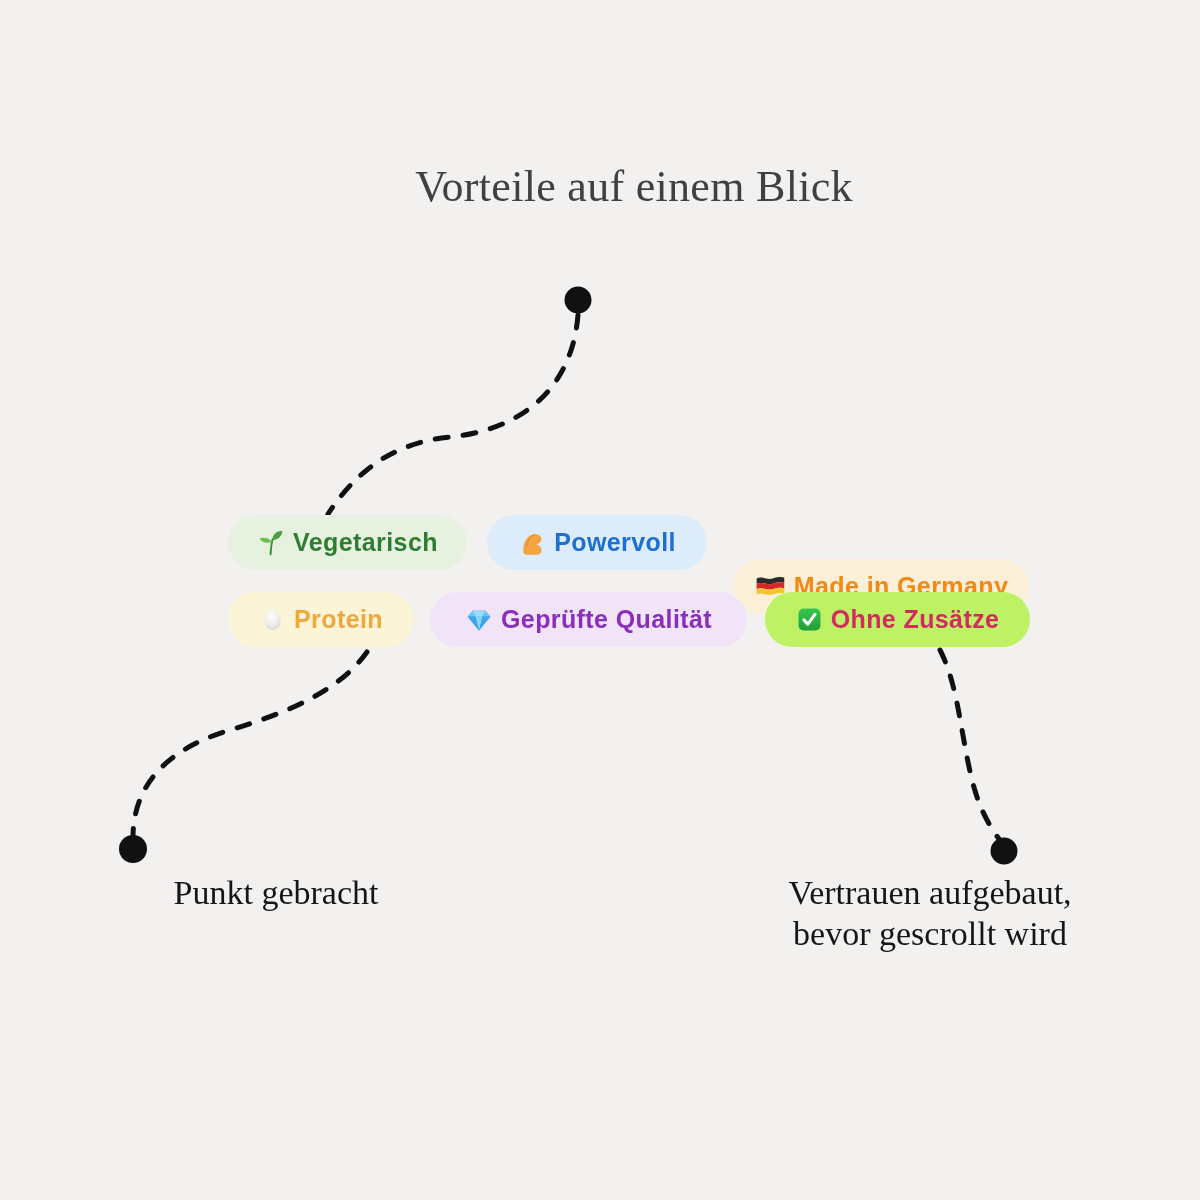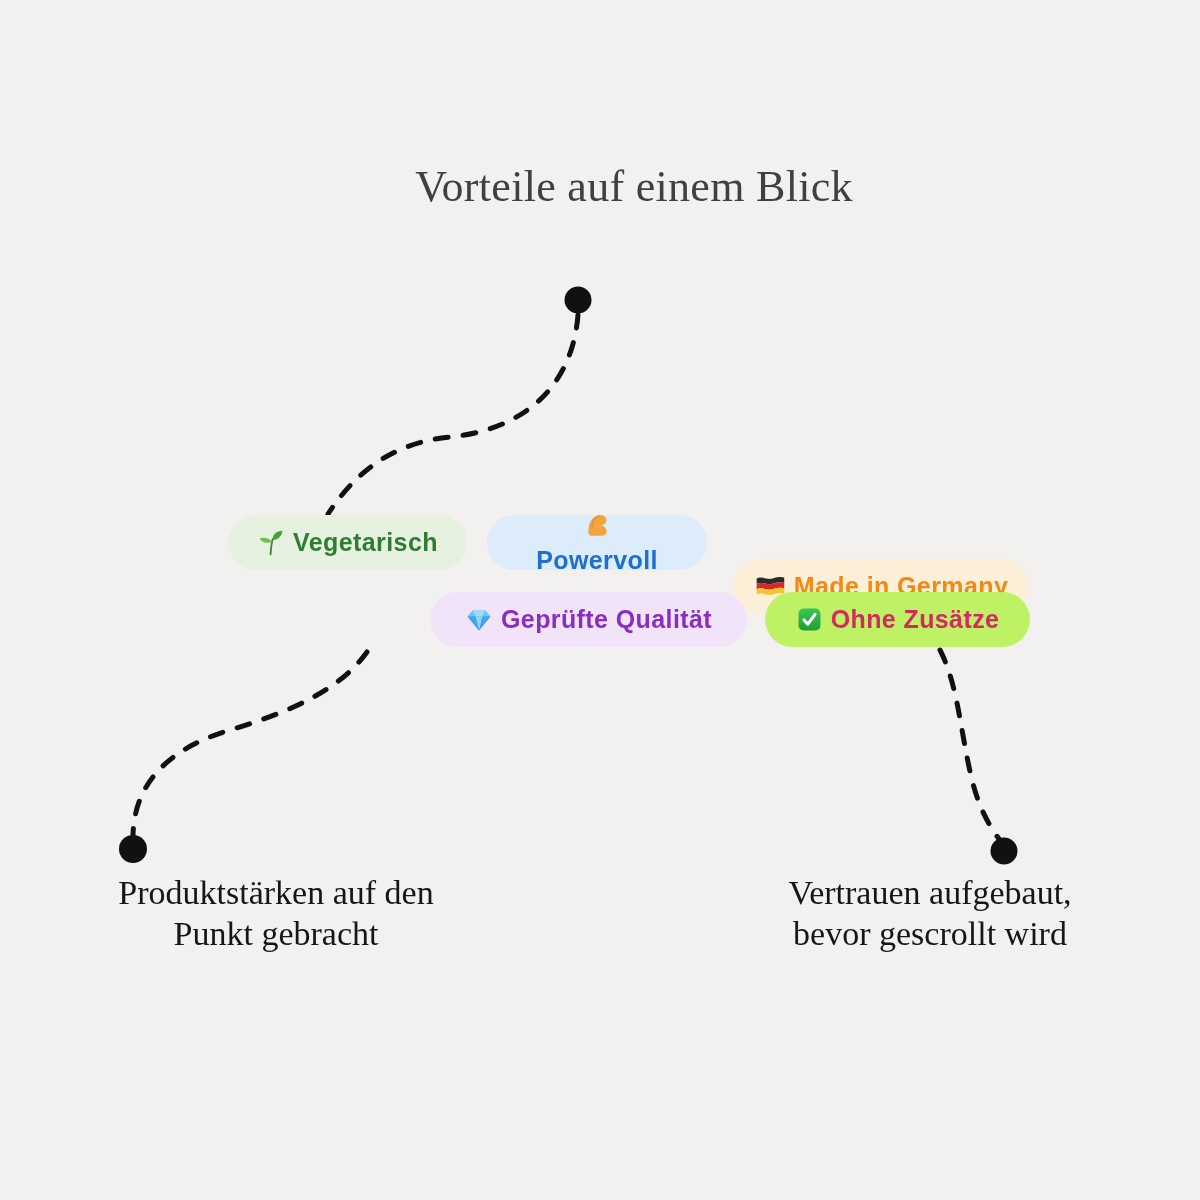--- a/index.html
+++ b/index.html
@@ -80,41 +80,56 @@
     <span>
       <svg width="28" height="28" viewBox="0 0 32 32">
         <path d="M15.5 29 C16 22 16.2 17 18 11.5" stroke="#3a8f3a" stroke-width="2.2" fill="none" stroke-linecap="round"></path>
         <path d="M18 12 C18 5 23 2.5 29 2 C28.5 8 24 12.5 18 12.5 Z" fill="#46a13c"></path>
         <path d="M16.8 14.5 C12.5 9.5 7 9.5 3 11 C6 15.5 11.5 17 16.8 14.5 Z" fill="#6cbf4f"></path>
       </svg>
     </span>
     <span>Vegetarisch</span>
   </div>
 
-  <div class="pill" style="left: 487px; top: 515px; width: 220px; background: rgb(220, 236, 251); color: rgb(29, 111, 210); flex-direction: column;">
+  <div class="pill" style="left: 487px; top: 515px; width: 220px; background: rgb(220, 236, 251); color: rgb(29, 111, 210);">
     <span>
       <svg width="28" height="28" viewBox="0 0 32 32">
         <path d="M6 25 C6 14 11 7 19 6 C24.5 5.4 27.5 9 26.5 13 C25.8 15.8 23 17.5 20 17 C24.5 18 27.5 21.5 27 25.5 C26.6 28 24 29.5 21 29.5 L11 29.5 C8 29.5 6 27.8 6 25 Z" fill="#f3a43f"></path>
         <path d="M19 6.5 C13.5 8.5 10.5 13 10.5 19.5" stroke="#d98a2b" stroke-width="1.6" fill="none" stroke-linecap="round" opacity="0.75"></path>
       </svg>
     </span>
     <span>Powervoll</span>
   </div>
 
   <div class="pill" style="left: 733px; top: 515px; width: 296px; background: rgb(252, 239, 215); color: rgb(241, 137, 18); margin-top: 44px;">
     <span>
       <svg width="32" height="27" viewBox="0 0 36 30">
         <path d="M3 6 C9 3 15 8 21 6 C27 4 31 4 34 5 L34 11 C31 10 27 10 21 12 C15 14 9 9 3 12 Z" fill="#2b2b2b"></path>
         <path d="M3 12 C9 9 15 14 21 12 C27 10 31 10 34 11 L34 17 C31 16 27 16 21 18 C15 20 9 15 3 18 Z" fill="#d62828"></path>
         <path d="M3 18 C9 15 15 20 21 18 C27 16 31 16 34 17 L34 23 C31 22 27 22 21 24 C15 26 9 21 3 24 Z" fill="#f4c531"></path>
       </svg>
     </span>
     <span>Made in Germany</span>
   </div>
 
+  <div class="pill" style="left: 228px; top: 592px; width: 186px; background: rgb(251, 244, 215); color: rgb(240, 167, 60);">
+    <span>
+      <svg width="27" height="27" viewBox="0 0 32 32">
+        <defs>
+          <radialGradient id="eggGrad" cx="40%" cy="32%" r="78%">
+            <stop offset="0" stop-color="#ffffff"></stop>
+            <stop offset="0.65" stop-color="#eceae6"></stop>
+            <stop offset="1" stop-color="#d4d1cb"></stop>
+          </radialGradient>
+        </defs>
+        <path d="M16 3.5 C21.5 3.5 25.5 10 25.5 17.5 C25.5 24 21.3 28.5 16 28.5 C10.7 28.5 6.5 24 6.5 17.5 C6.5 10 10.5 3.5 16 3.5 Z" fill="url(#eggGrad)"></path>
+      </svg>
+    </span>
+    <span>Protein</span>
+  </div>
 
   <div class="pill" style="left: 430px; top: 592px; width: 317px; background: rgb(241, 227, 248); color: rgb(138, 46, 192);">
     <span>
       <svg width="28" height="28" viewBox="0 0 32 32">
         <polygon points="9,5 23,5 29,12 16,28 3,12" fill="#4db5f0"></polygon>
         <polygon points="9,5 23,5 20,12 12,12" fill="#9fdbfa"></polygon>
         <polygon points="23,5 29,12 20,12" fill="#6ec6f6"></polygon>
         <polygon points="9,5 12,12 3,12" fill="#6ec6f6"></polygon>
         <polygon points="12,12 20,12 16,28" fill="#8ed3f8"></polygon>
         <polygon points="3,12 12,12 16,28" fill="#3da5e8"></polygon>
@@ -134,21 +149,20 @@
           </linearGradient>
         </defs>
         <rect x="3" y="3" width="26" height="26" rx="6" fill="url(#chkGrad)"></rect>
         <path d="M9.5 16.5 L14 21.5 L22.5 10" stroke="#ffffff" stroke-width="3.6" fill="none" stroke-linecap="round" stroke-linejoin="round"></path>
       </svg>
     </span>
     <span>Ohne Zusätze</span>
   </div>
 
   <div class="caption" style="left:26px; top:872px;">
-    <div>Produktstärken auf den</div>
     <div>Punkt gebracht</div>
   </div>
 
   <div class="caption" style="left:680px; top:872px;">
     <div>Vertrauen aufgebaut,</div>
     <div>bevor gescrollt wird</div>
   </div>
 
 </div>
 

